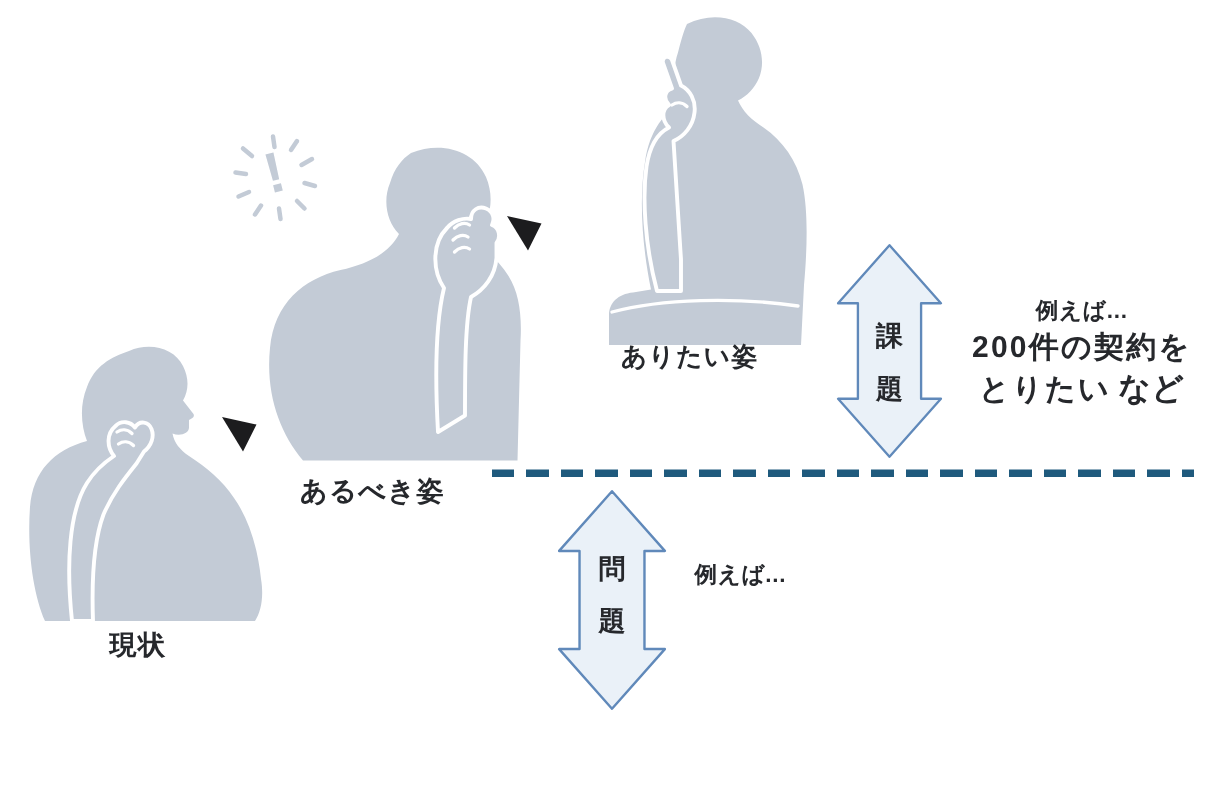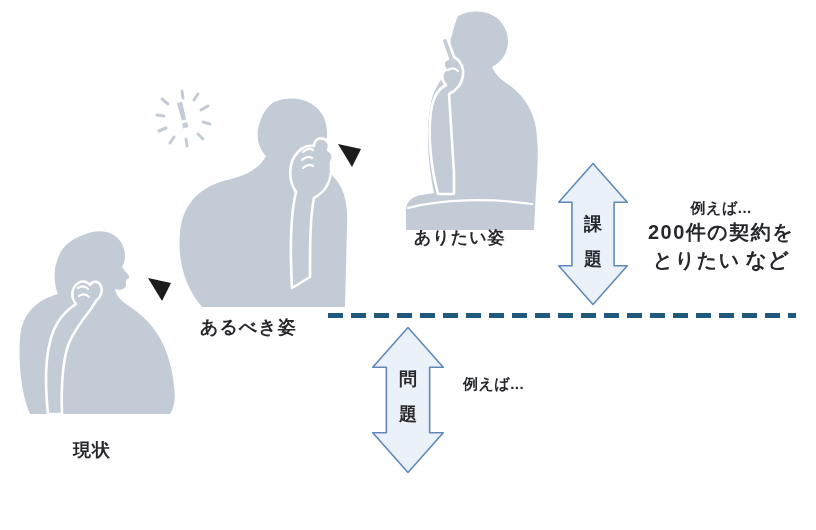--- a/index.html
+++ b/index.html
@@ -13,21 +13,21 @@
   *{margin:0;padding:0;box-sizing:border-box;}
   body{background:#fff;font-family:"Liberation Sans","DejaVu Sans",sans-serif;}
   .canvas{position:relative;width:816px;height:530px;background:#ffffff;overflow:hidden;}
 
   .sil{position:absolute;color:var(--silhouette);}
   .sil path.fill{fill:currentColor;}
   .sil path.arm{fill:currentColor;stroke:#ffffff;stroke-width:2.6;stroke-linejoin:round;}
   .sil path.detail{fill:none;stroke:#ffffff;stroke-width:2.2;stroke-linecap:round;}
 
   .stage-label{position:absolute;font-weight:bold;color:var(--accent-dark);letter-spacing:1px;white-space:nowrap;}
-  #label-genjo{left:73px;top:438px;font-size:18px;}
+  #label-genjo{left:73px;top:418px;font-size:18px;}
   #label-arubeki{left:200px;top:315px;font-size:18px;}
   #label-aritai{left:414px;top:226px;font-size:17px;}
 
   .sparkle{position:absolute;left:153px;top:86px;color:var(--silhouette);}
   .sparkle line{stroke:currentColor;stroke-width:3;stroke-linecap:round;}
   .sparkle .mark{fill:currentColor;}
   .sparkle text{font-weight:bold;}
 
   .tri{position:absolute;color:var(--triangle);}
   .tri polygon{fill:currentColor;}

